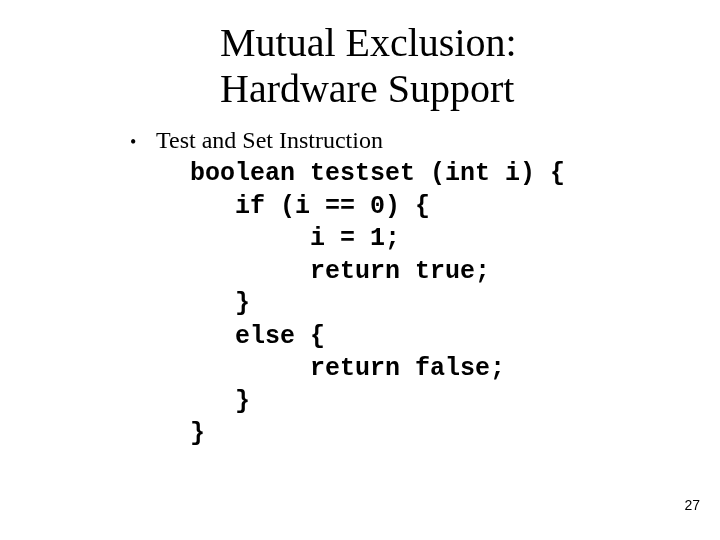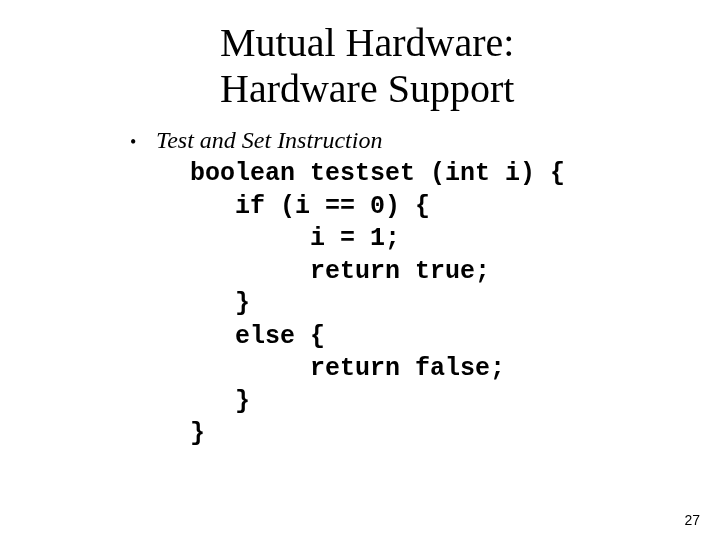--- a/index.html
+++ b/index.html
@@ -30,45 +30,44 @@
       align-items: baseline;
     }
     .bullet {
       width: 26px;
       flex-shrink: 0;
       font-size: 18px;
       color: #000;
     }
     .bullet-text {
       font-family: "Times New Roman", Times, serif;
-      font-style: italic;
     }
     .code {
       font-family: "Courier New", Courier, monospace;
       font-weight: bold;
       white-space: pre;
       font-size: 25px;
       line-height: 1.3;
       margin-left: 60px;
       margin-top: 4px;
     }
     .pagenum {
       position: absolute;
       right: 20px;
-      bottom: 12px;
+      bottom: 27px;
       font-size: 14px;
       font-family: Arial, Helvetica, sans-serif;
       color: #000;
     }
   </style>
 </head>
 <body>
 
 <div class="title">
-  <div>Mutual Hardware:</div>
+  <div>Mutual Exclusion:</div>
   <div>Hardware Support</div>
 </div>
 
 <div class="content">
   <div class="bullet-row">
     <span class="bullet">•</span>
     <span class="bullet-text">Test and Set Instruction</span>
   </div>
   <div class="code">boolean testset (int i) {
    if (i == 0) {

